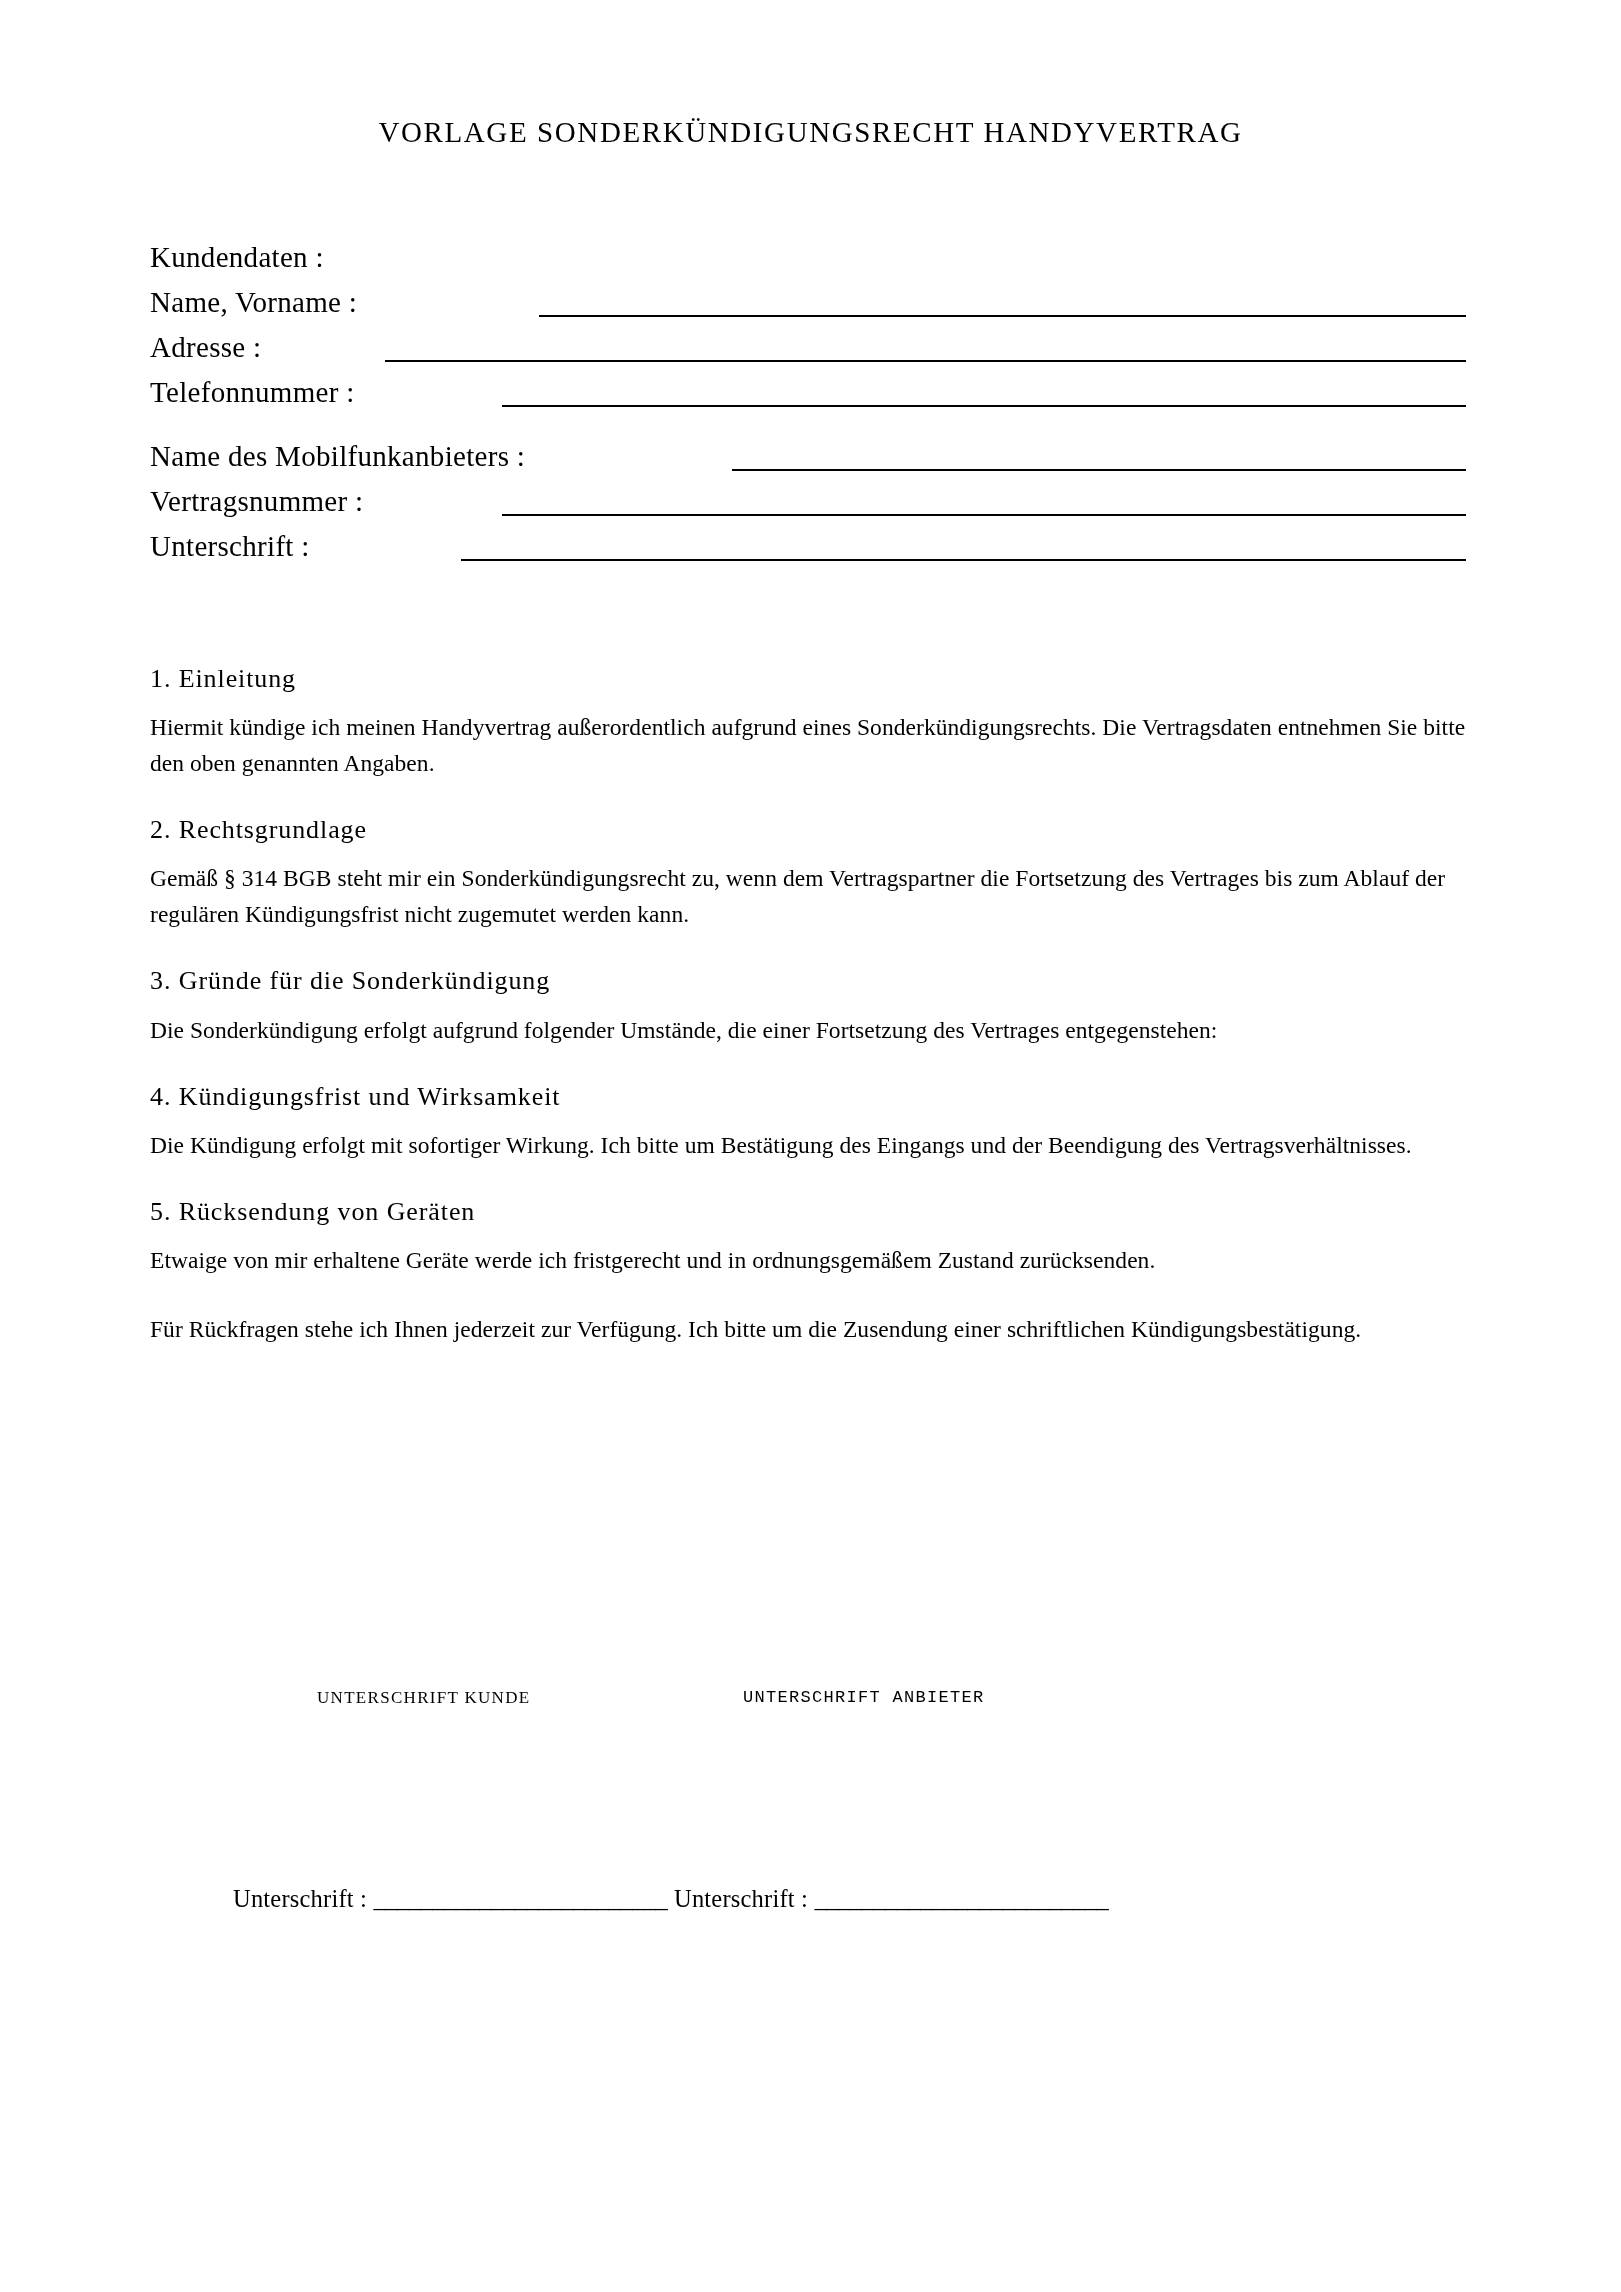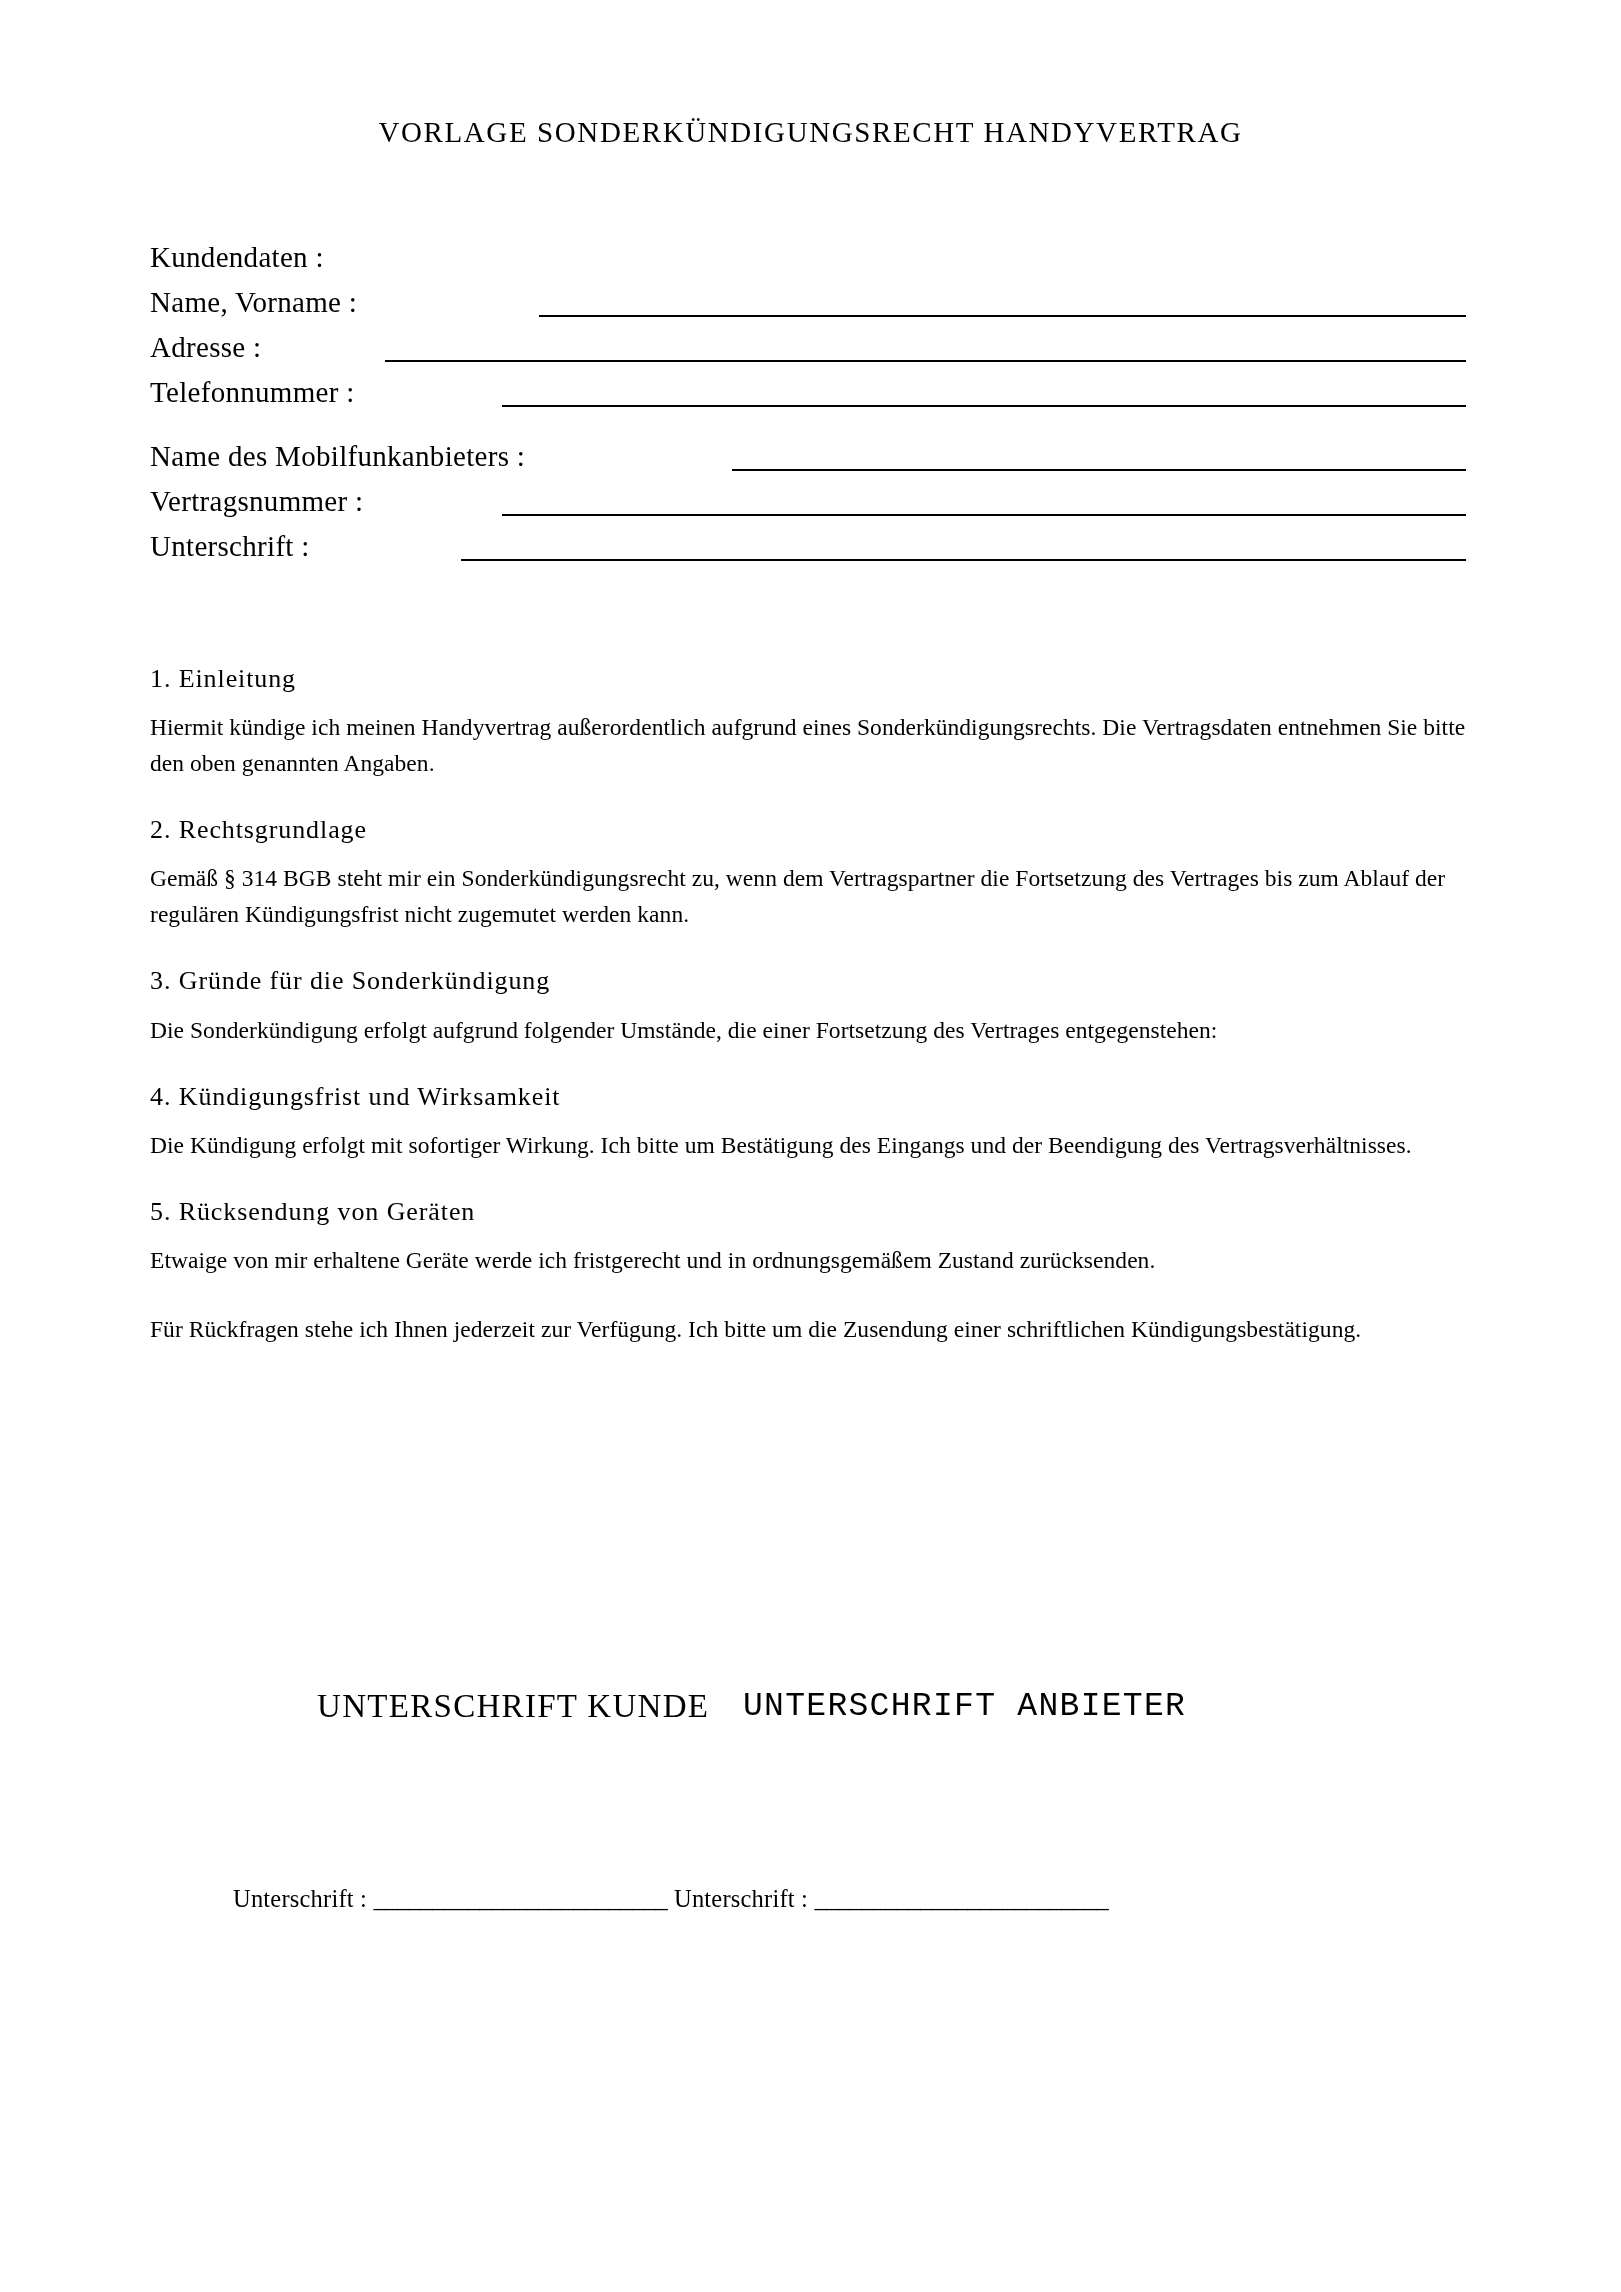--- a/index.html
+++ b/index.html
@@ -97,21 +97,21 @@
   .sig-heads {
     position: absolute;
     left: 150px;
     top: 1688px;
     width: 1318px;
     height: 39px;
   }
   .sig-head {
     position: absolute;
     top: 0;
-    font-size: 33px;
+    font-size: 17px;
     letter-spacing: 1.3px;
     white-space: nowrap;
   }
   #sig-head-customer { left: 167px; }
   #sig-head-provider { left: 593px; font-family: Liberation Mono, monospace; }
 
   .sig-lines {
     position: absolute;
     left: 150px;
     top: 1885px;

